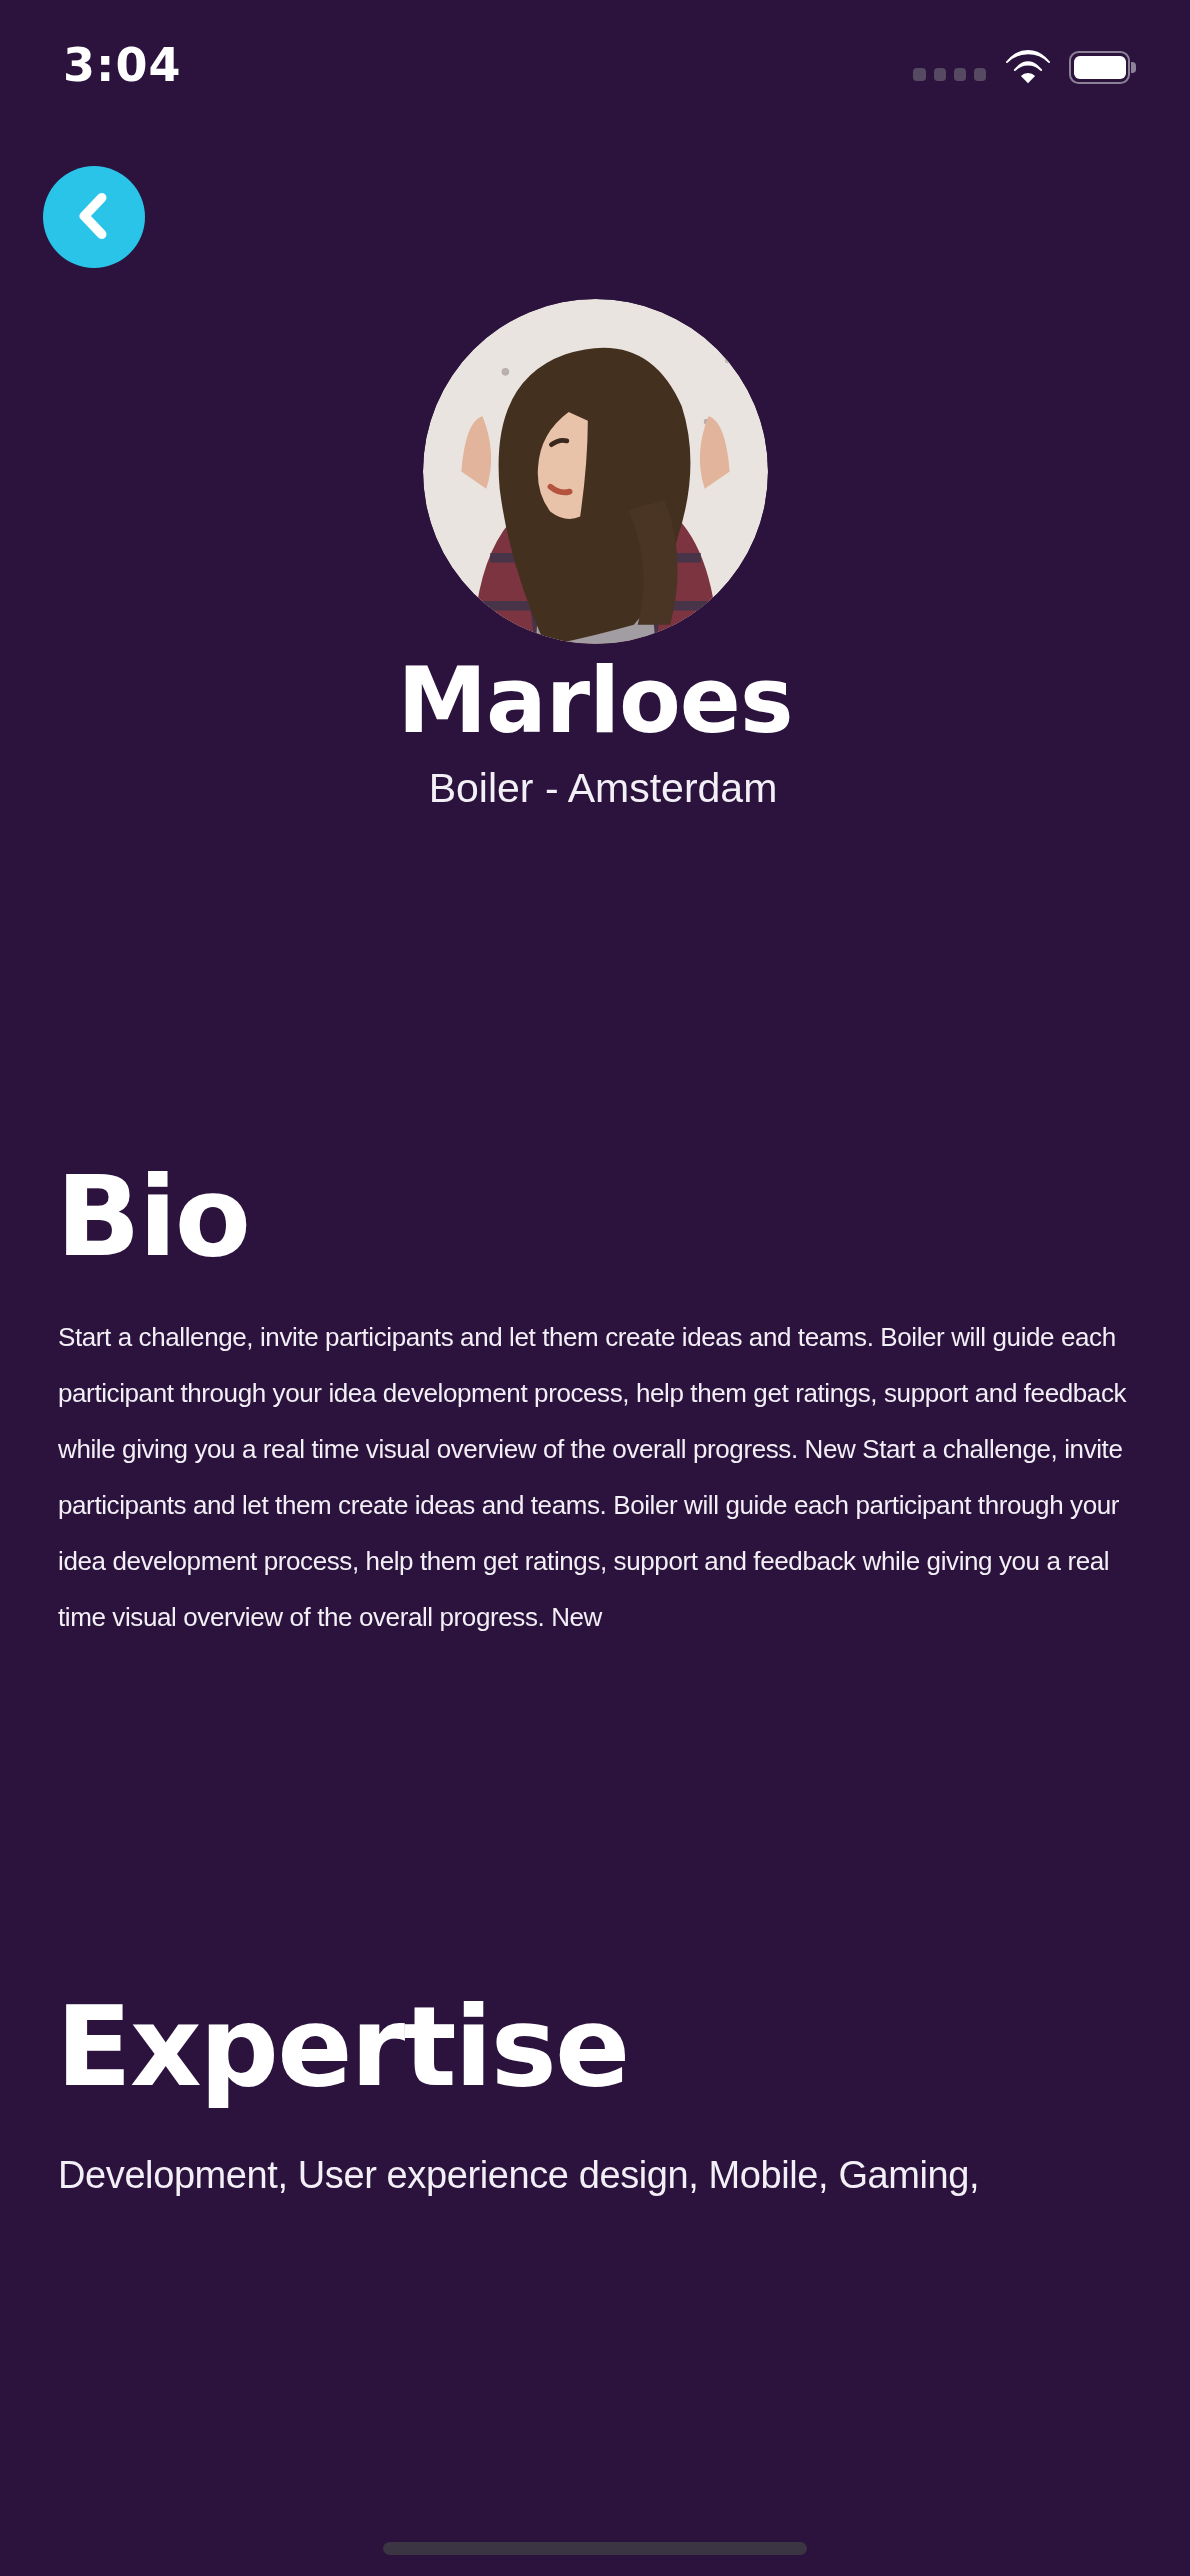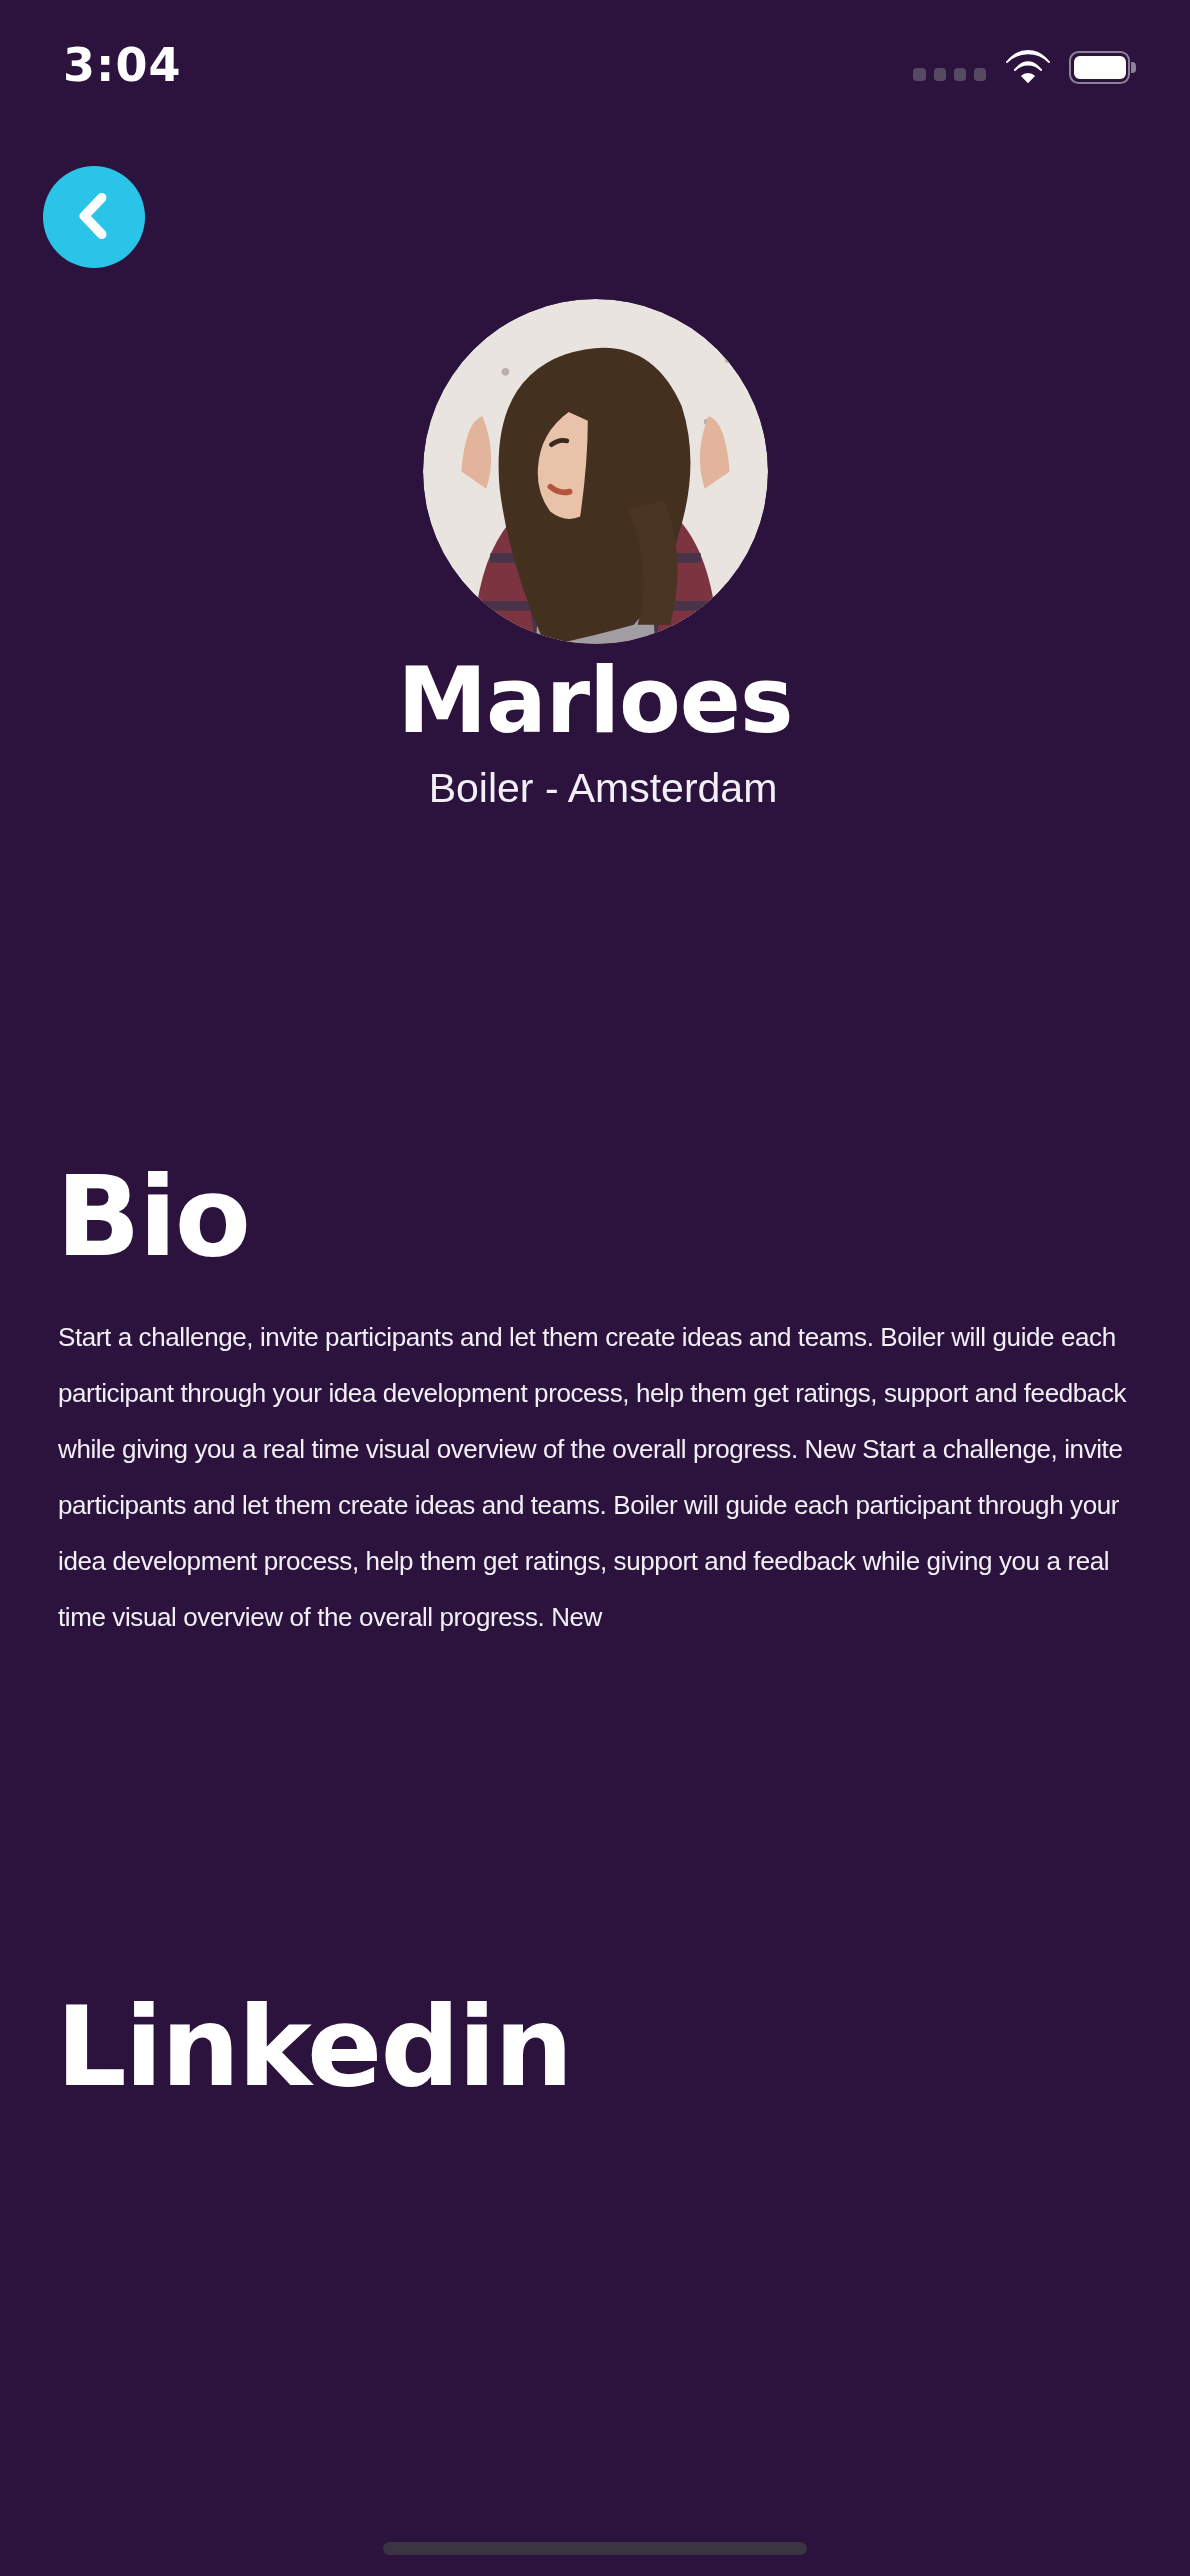--- a/index.html
+++ b/index.html
@@ -175,18 +175,19 @@
     </svg>
   </div>
 
   <div class="name">Marloes</div>
   <div class="subtitle">Boiler - Amsterdam</div>
 
 
   <div class="section-title bio-title">Bio</div>
   <div class="bio-text">Start a challenge, invite participants and let them create ideas and teams. Boiler will guide each participant through your idea development process, help them get ratings, support and feedback while giving you a real time visual overview of the overall progress. New Start a challenge, invite participants and let them create ideas and teams. Boiler will guide each participant through your idea development process, help them get ratings, support and feedback while giving you a real time visual overview of the overall progress. New</div>
 
-  <div class="section-title expertise-title">Linkedin</div>
+  <div class="section-title expertise-title">Expertise</div>
+  <div class="expertise-text">Development, User experience design, Mobile, Gaming,</div>
 
   <div class="home-indicator"></div>
 
 </div>
 
 
 </body></html>

